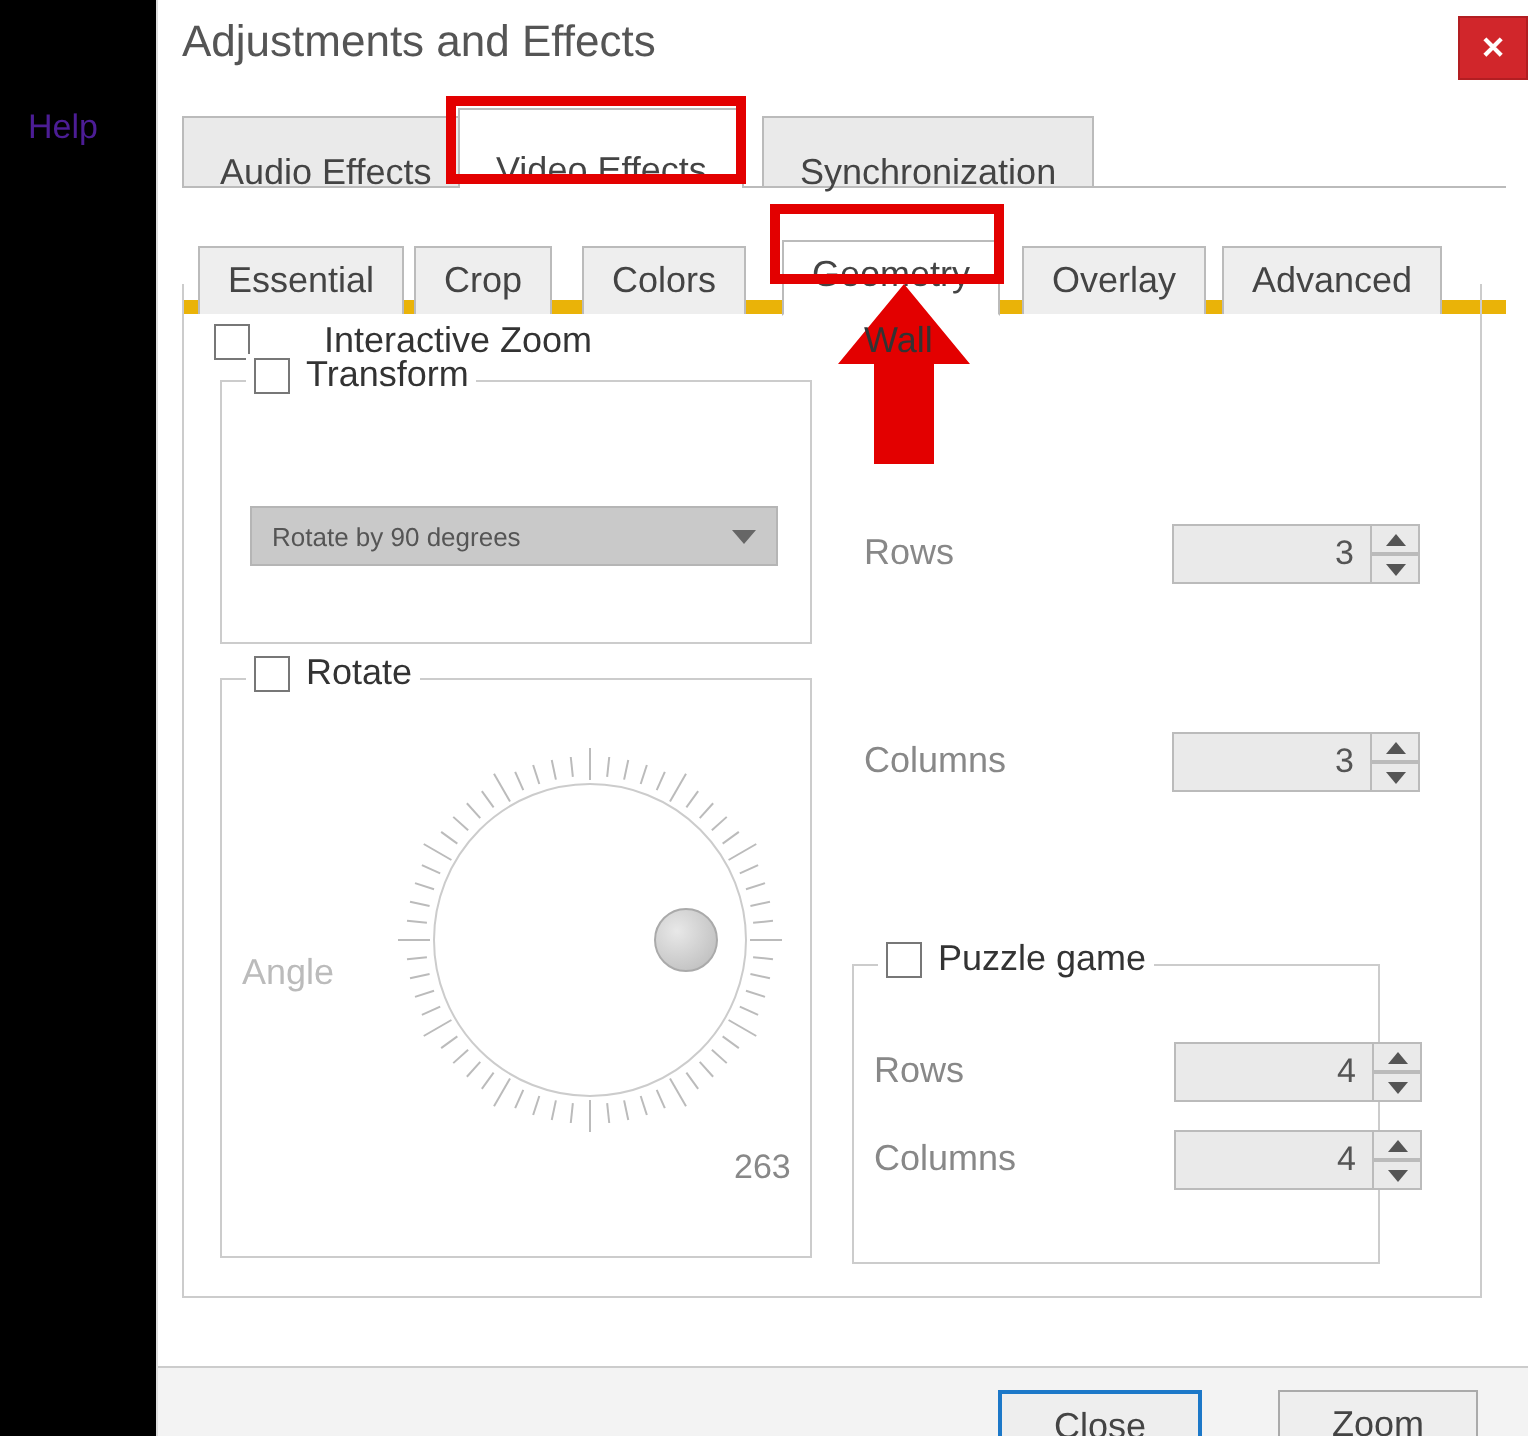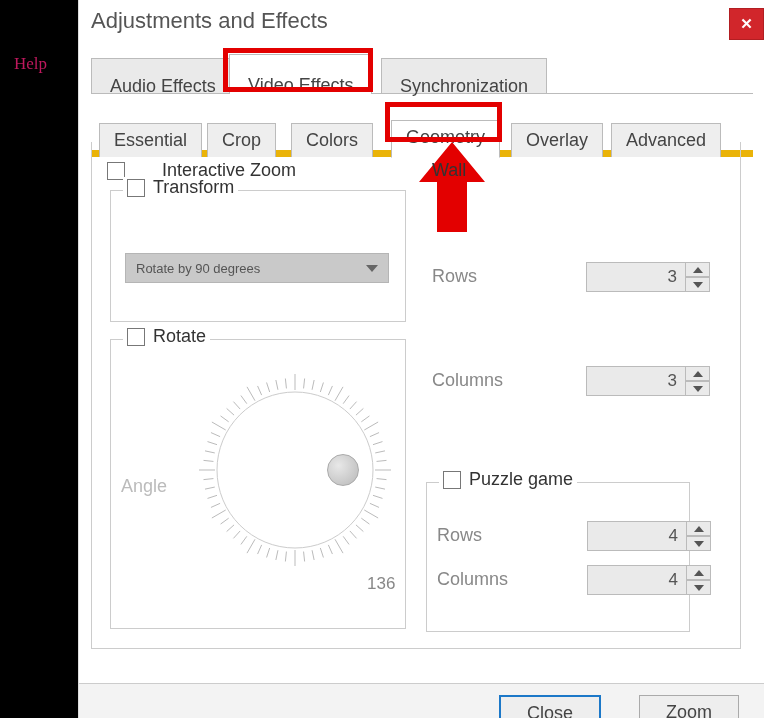--- a/index.html
+++ b/index.html
@@ -1,18 +1,18 @@
 <!DOCTYPE html>
 <html><head>
 <meta charset="utf-8">
 <style>
   * { box-sizing: border-box; }
   html, body { margin:0; padding:0; width:764px; height:718px; font-family:"Segoe UI",Tahoma,Arial,sans-serif; font-size:15px; color:#333; }
   .bg-left { position:absolute; left:0; top:0; width:78px; height:718px; background:#000; }
-  .help { position:absolute; left:14px; top:54px; color:#be185d; font-size:17px;font-family:Liberation Serif, serif; }
+  .help { position:absolute; left:14px; top:54px; color:#4c1d95; font-size:17px; }
   .dialog { position:absolute; left:78px; top:0; width:686px; height:718px; background:#fff; border-left:1px solid #ddd; }
   .title { position:absolute; left:12px; top:0; font-size:22px; font-weight:500; color:#555; line-height:42px; }
   .close-x { position:absolute; right:0; top:8px; width:35px; height:32px; background:#d1262b; color:#fff; border:1px solid #b21e22; display:flex; align-items:center; justify-content:center; font-size:15px; font-weight:bold; cursor:pointer; }
   
   .tabrow1 { position:absolute; left:12px; top:54px; width:662px; height:40px; border-bottom:1px solid #bbb; }
   .tab1 { position:absolute; top:0; height:38px; line-height:38px; padding:11px 18px; font-size:18px; color:#444; background:#eee; border:1px solid #bbb; border-bottom:none; cursor:pointer; }
   .tab1.inactive { top:4px; height:35px; line-height:33px; background:#eaeaea; }
   .tab1.active { background:#fff; top:0; height:40px; }
   .t1a { left:0; }
   .t1b { left:138px; }
@@ -181,21 +181,21 @@
               <line x1="51.801609312017185" y1="33.66060646125432" x2="45.92375678909245" y2="25.570436517504845" stroke="#bbb" stroke-width="1"></line>
               <line x1="59.999999999999964" y1="30.71796769724493" x2="51.99999999999996" y2="16.861561236693916" stroke="#bbb" stroke-width="1"></line>
               <line x1="66.6475952677844" y1="25.08927247330672" x2="62.58022883702638" y2="15.953817896880707" stroke="#bbb" stroke-width="1"></line>
               <line x1="74.66060646125429" y1="22.013365663797416" x2="71.57043651750482" y2="12.50280050084588" stroke="#bbb" stroke-width="1"></line>
               <line x1="82.9512413529437" y1="19.791896739827948" x2="80.87212444476609" y2="10.01042073248989" stroke="#bbb" stroke-width="1"></line>
               <line x1="91.42866601205242" y1="18.449204579801588" x2="90.38338137937589" y2="8.503985626118862" stroke="#bbb" stroke-width="1"></line>
             </g>
         </svg>
         <div class="knob"></div>
       </div>
-      <div class="angle-val">136</div>
+      <div class="angle-val">263</div>
     </div>
 
     <div class="wall-area">
       <div class="row-label" style="left:6px; top:76px;">Rows</div>
       <div class="spinner" style="left:160px; top:72px;">
         <input value="3" style="">
         <div class="spin-btns">
           <div class="b">
               <div class="tri-up"></div>
             </div>

